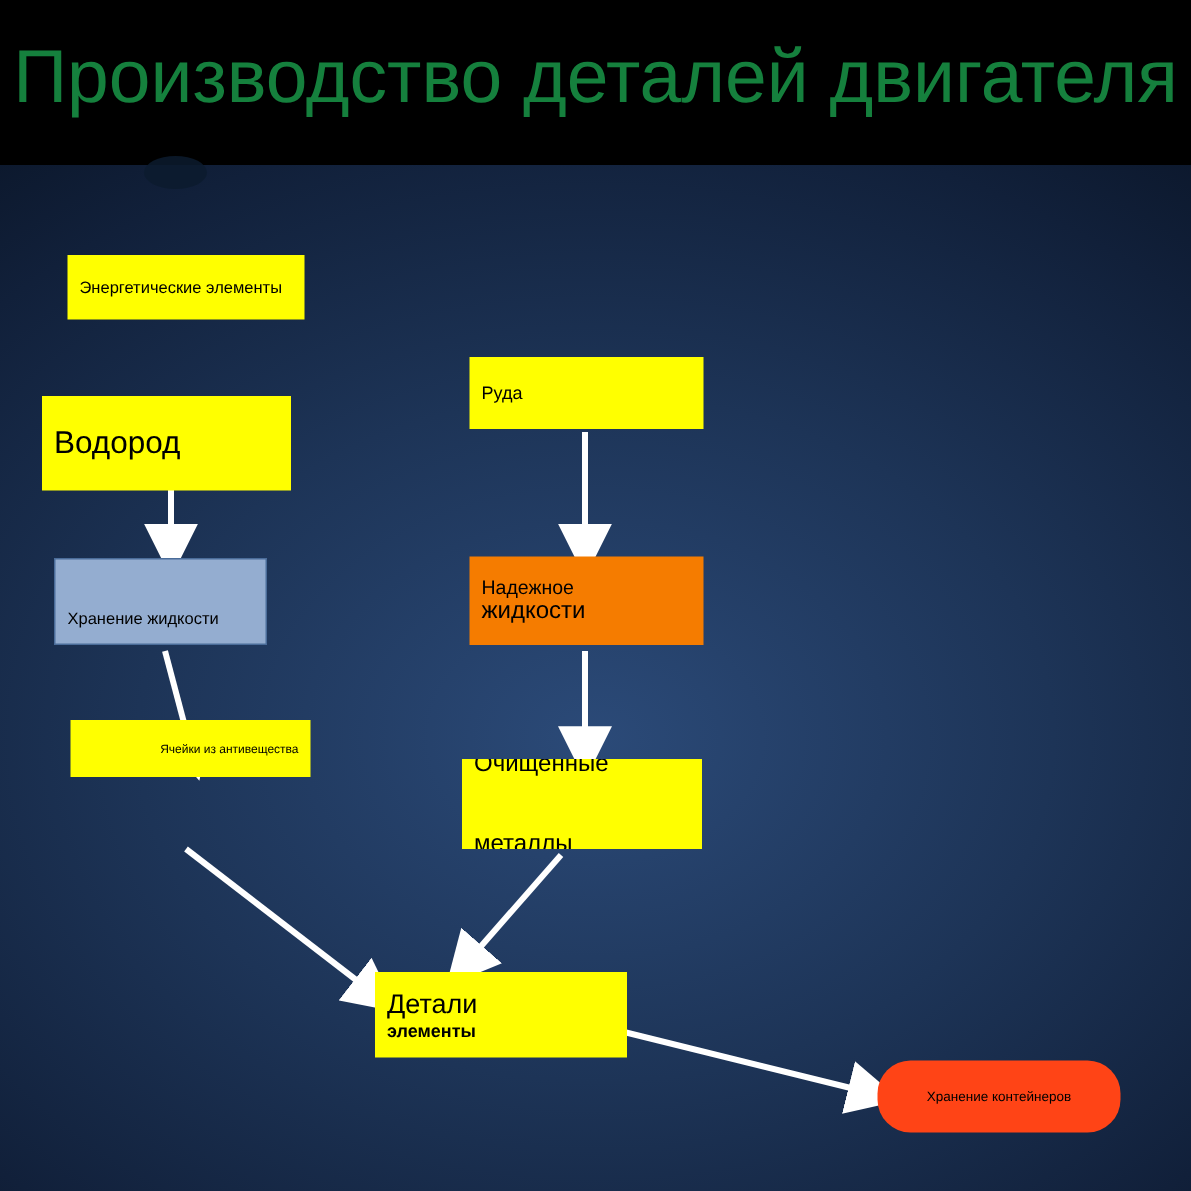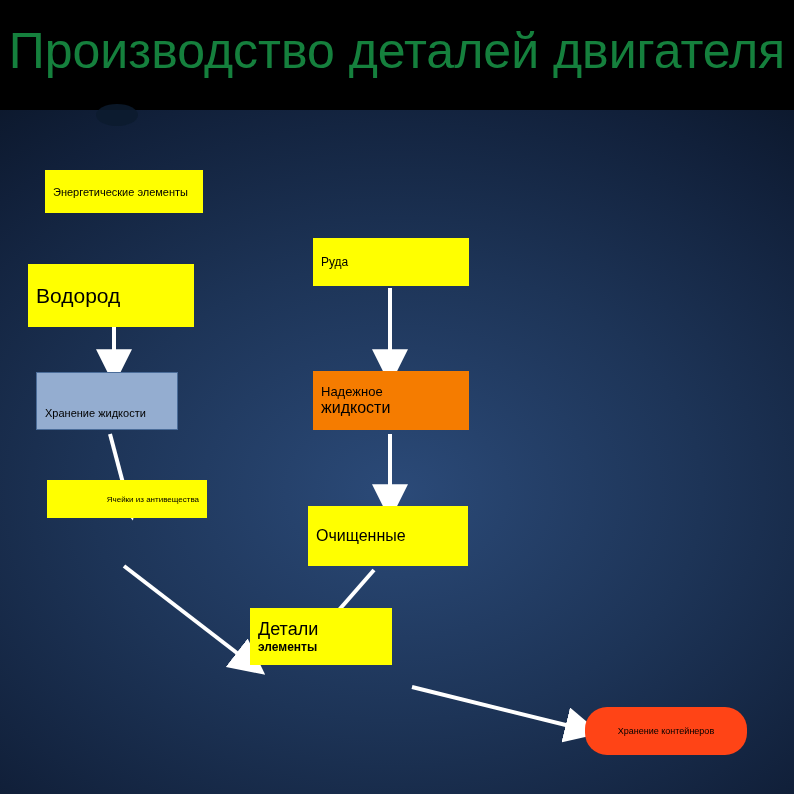--- a/index.html
+++ b/index.html
@@ -68,21 +68,21 @@
   .blue   { background: #94add0; border: 1px solid #4a6c99; }
 
   #box-energy   { left: 45px;  top: 170px; width: 158px; height: 43px; font-size: 11px; }
   #box-hydrogen { left: 28px;  top: 264px; width: 166px; height: 63px; font-size: 21px; }
   #box-liquid   { left: 36px;  top: 372px; width: 142px; height: 58px; font-size: 11px; justify-content: flex-end; padding-bottom: 10px;}
   #box-antimatter{left: 47px;  top: 480px; width: 160px; height: 38px; font-size: 8px; text-align: right; }
   #box-ore      { left: 313px; top: 238px; width: 156px; height: 48px; font-size: 12px; }
   #box-storage  { left: 313px; top: 371px; width: 156px; height: 59px; font-size: 13px; }
   #box-storage .l2 { font-size: 16px; }
   #box-metals   { left: 308px; top: 506px; width: 160px; height: 60px; font-size: 16px; line-height: 24px; gap: 29px; }
-  #box-parts    { left: 250px; top: 608px; width: 142px; height: 57px; font-size: 18px; }
+  #box-parts    { left: 250px; top: 648px; width: 168px; height: 57px; font-size: 18px; }
   #box-parts .l2 { font-size: 12px; font-weight: bold; }
   #box-container{ left: 585px; top: 707px; width: 162px; height: 48px; font-size: 9px; justify-content: center; align-items: center; text-align: center; border-radius: 22px; }
 </style>
 </head>
 <body>
 
 <div id="canvas">
 
   <div id="title-band">
     <div id="title-text">Производство деталей двигателя</div>
@@ -131,20 +131,21 @@
     <span>Руда</span>
   </div>
 
   <div class="box orange" id="box-storage">
     <span>Надежное</span>
     <span class="l2">жидкости</span>
   </div>
 
   <div class="box yellow" id="box-metals">
     <span>Очищенные</span>
+    <span class="l2">металлы</span>
   </div>
 
   <div class="box yellow" id="box-parts">
     <span>Детали</span>
     <span class="l2">элементы</span>
   </div>
 
   <div class="box red" id="box-container">
     <span>Хранение контейнеров</span>
   </div>

